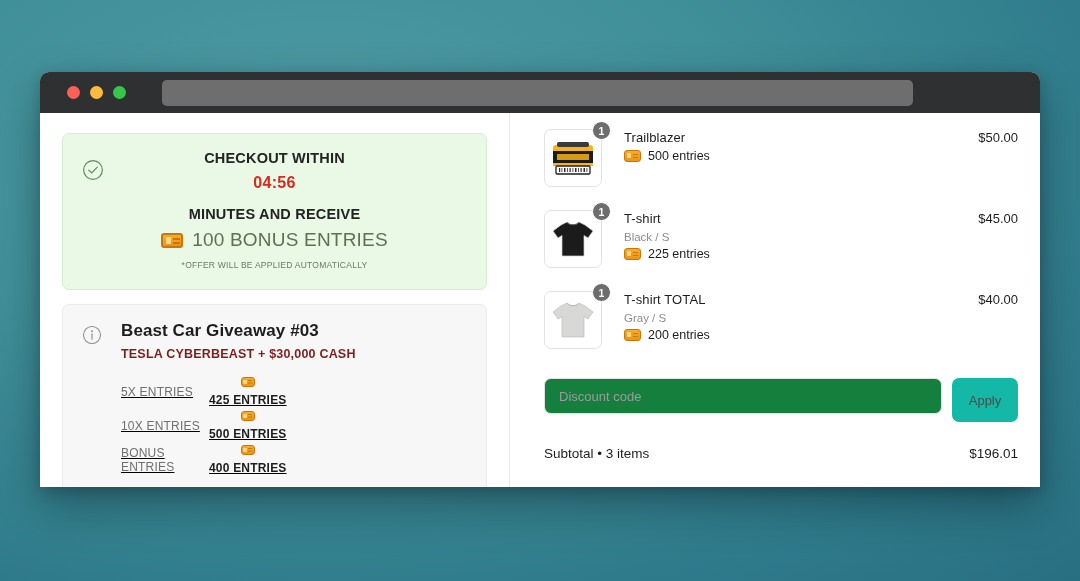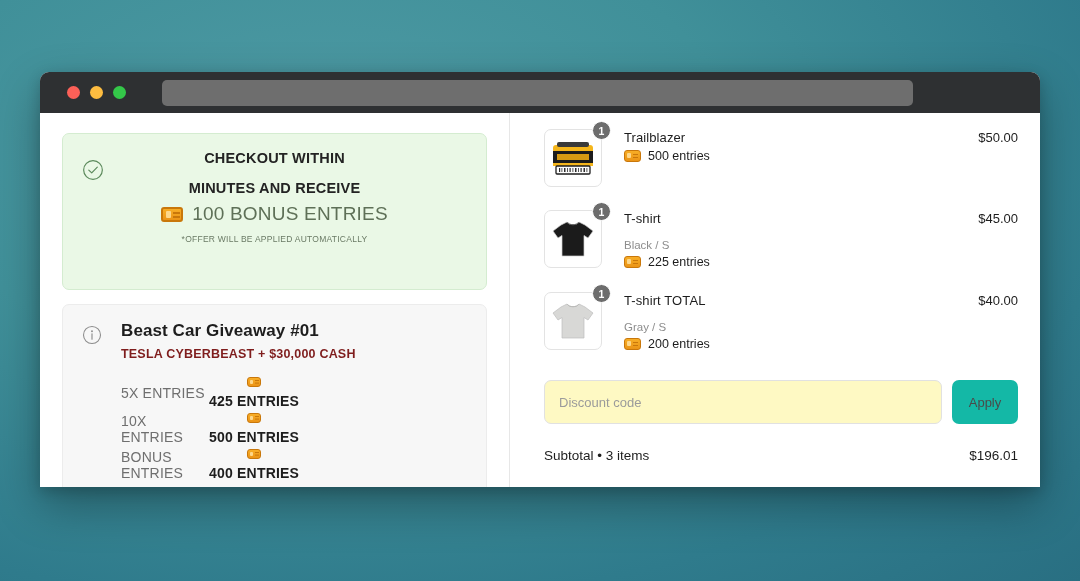--- a/index.html
+++ b/index.html
@@ -114,21 +114,21 @@
     font-size: 17px; font-weight: bold; color: #1d1d1d;
     letter-spacing: .1px;
   }
   #giveaway-sub {
     font-size: 12.5px; font-weight: bold; color: #7f1d1d;
     margin-top: 6px; letter-spacing: .2px;
   }
   .entry-rows { margin-top: 16px; }
   .entry-row {
     display: flex; align-items: center;
-    font-size: 14px; margin-bottom: 4px;
+    font-size: 12px; margin-bottom: 4px; text-decoration: underline;
   }
   .entry-label { color: #6f6f6f; letter-spacing: .2px; width: 88px; }
   .entry-value {
     display: flex; align-items: center; gap: 6px;
     font-weight: bold; color: #1d1d1d; letter-spacing: .2px; flex-direction: column;
   }
   .entry-row.total { margin-top: 16px; }
   .entry-row.total .entry-label {
     color: #1d1d1d; font-weight: bold; width: 142px;
   }
@@ -181,43 +181,43 @@
   .qty-badge {
     position: absolute; right: -9px; top: -8px;
     width: 19px; height: 19px; border-radius: 50%;
     background: #6d6d6d; color: #fff;
     font-size: 10.5px; font-weight: bold;
     display: flex; align-items: center; justify-content: center;
     border: 1.5px solid #fff;
   }
   .item-info { flex: 1; padding-left: 22px; padding-top: 1px; }
   .item-title { font-size: 13px; color: #1d1d1d; letter-spacing: .1px; }
-  .item-variant { font-size: 11.5px; color: #8d8d8d; margin-top: 13px; }
+  .item-variant { font-size: 11.5px; color: #8d8d8d; margin-top: 5px; }
   .item-entries {
     display: flex; align-items: center; gap: 7px;
     font-size: 12.5px; color: #1d1d1d; margin-top: 4px;
   }
   .item-price {
     font-size: 13px; color: #1d1d1d;
     padding-top: 1px; white-space: nowrap;
   }
 
   
   #discount-row {
     display: flex; gap: 10px;
     margin-top: 29px;
   }
   #discount-input {
-    flex: 1; height: 44px;
+    flex: 1; height: 36px;
     border: 1px solid #e1e1e1;
     border-radius: 7px;
     padding: 0 14px;
     font-size: 13px; color: #1d1d1d;
     font-family: "Liberation Sans", sans-serif;
-    background: #fef9c3;
+    background: #15803d;
     outline: none;
   }
   #discount-input::placeholder { color: #9b9b9b; }
   #apply-button {
     width: 66px; height: 44px;
     background: #14b8a6;
     border: none; border-radius: 7px;
     font-size: 13px; color: #4a4a4a;
     font-family: "Liberation Sans", sans-serif;
     cursor: pointer;
@@ -251,39 +251,40 @@
 
       <div id="promo-banner">
         <span id="promo-check">
           <svg width="22" height="22" viewBox="0 0 24 24" fill="none">
             <circle cx="12" cy="12" r="10.2" stroke="#5c8a5c" stroke-width="1.3"></circle>
             <path d="M7.4 12.2 L10.6 15.2 L16.7 8.9" stroke="#5c8a5c" stroke-width="1.3" stroke-linecap="round" stroke-linejoin="round"></path>
           </svg>
         </span>
         <div class="promo-body">
           <div id="promo-line1">CHECKOUT WITHIN</div>
+          <div id="promo-timer">04:56</div>
           <div id="promo-line2">MINUTES AND RECEIVE</div>
           <div id="promo-bonus">
             <span class="ticket lg"></span>
             <span>100 BONUS ENTRIES</span>
           </div>
           <div id="promo-fine">*OFFER WILL BE APPLIED AUTOMATICALLY</div>
         </div>
       </div>
 
       <div id="giveaway-card">
         <span id="giveaway-info-icon">
           <svg width="20" height="20" viewBox="0 0 24 24" fill="none">
             <circle cx="12" cy="12" r="10.2" stroke="#8d8d8d" stroke-width="1.3"></circle>
             <circle cx="12" cy="7.4" r="1.15" fill="#8d8d8d"></circle>
             <path d="M12 10.6 V17" stroke="#8d8d8d" stroke-width="1.4" stroke-linecap="round"></path>
           </svg>
         </span>
         <div class="giveaway-body">
-          <div id="giveaway-title">Beast Car Giveaway #01</div>
+          <div id="giveaway-title">Beast Car Giveaway #03</div>
           <div id="giveaway-sub">TESLA CYBERBEAST + $30,000 CASH</div>
 
           <div class="entry-rows">
             <div class="entry-row">
               <span class="entry-label">5X ENTRIES</span>
               <span class="entry-value">
                 <span class="ticket sm"></span>
                 <span>425 ENTRIES</span>
               </span>
             </div>

